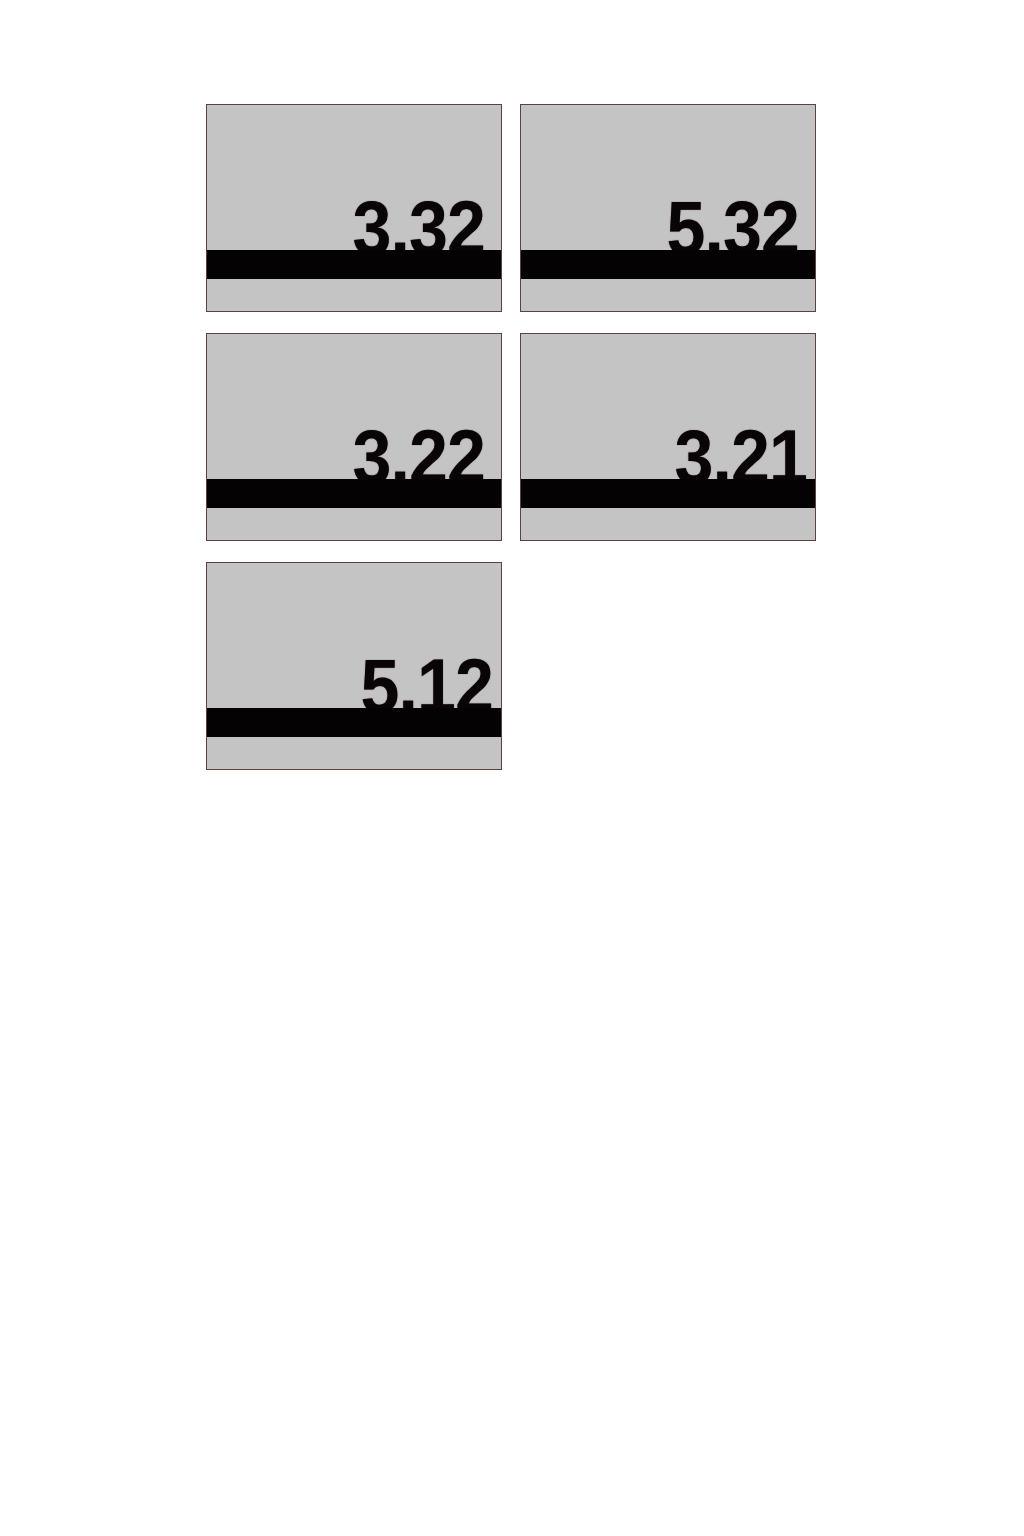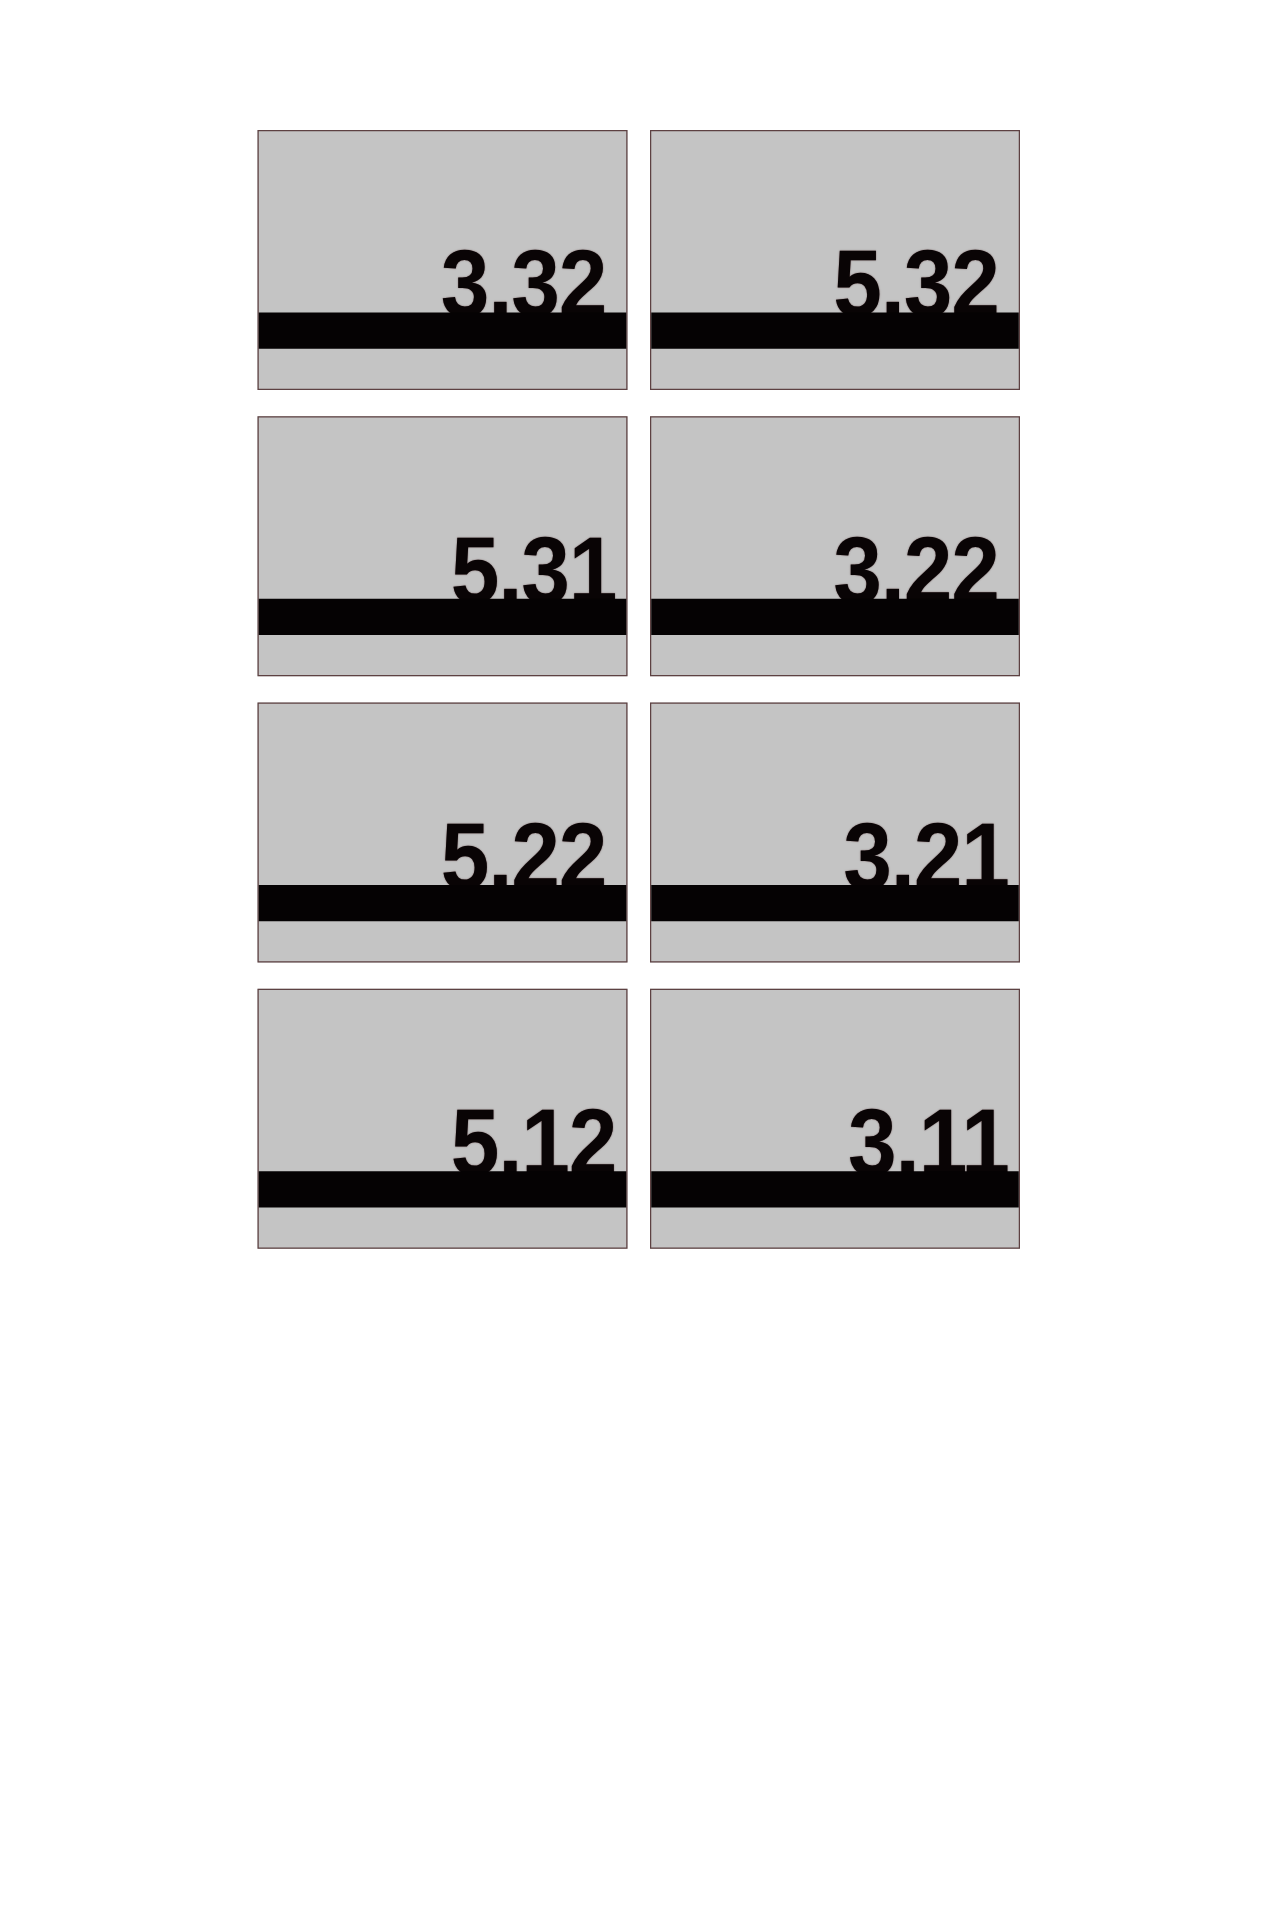--- a/index.html
+++ b/index.html
@@ -92,47 +92,35 @@
       <div class="card-value">3.32</div>
       <div class="card-bar"></div>
     </div>
 
     <div class="card">
       <div class="card-value">5.32</div>
       <div class="card-bar"></div>
     </div>
 
 
-    <div class="card nudge-right">
-      <div class="card-value">5.31</div>
-      <div class="card-bar"></div>
-    </div>
 
     <div class="card">
       <div class="card-value">3.22</div>
       <div class="card-bar"></div>
     </div>
 
-    <div class="card">
-      <div class="card-value">5.22</div>
-      <div class="card-bar"></div>
-    </div>
 
     <div class="card nudge-right">
       <div class="card-value">3.21</div>
       <div class="card-bar"></div>
     </div>
 
 
 
     <div class="card nudge-right">
       <div class="card-value">5.12</div>
       <div class="card-bar"></div>
     </div>
 
-    <div class="card nudge-right">
-      <div class="card-value">3.11</div>
-      <div class="card-bar"></div>
-    </div>
 
 
   </div>
 </div>
 
 </body></html>

